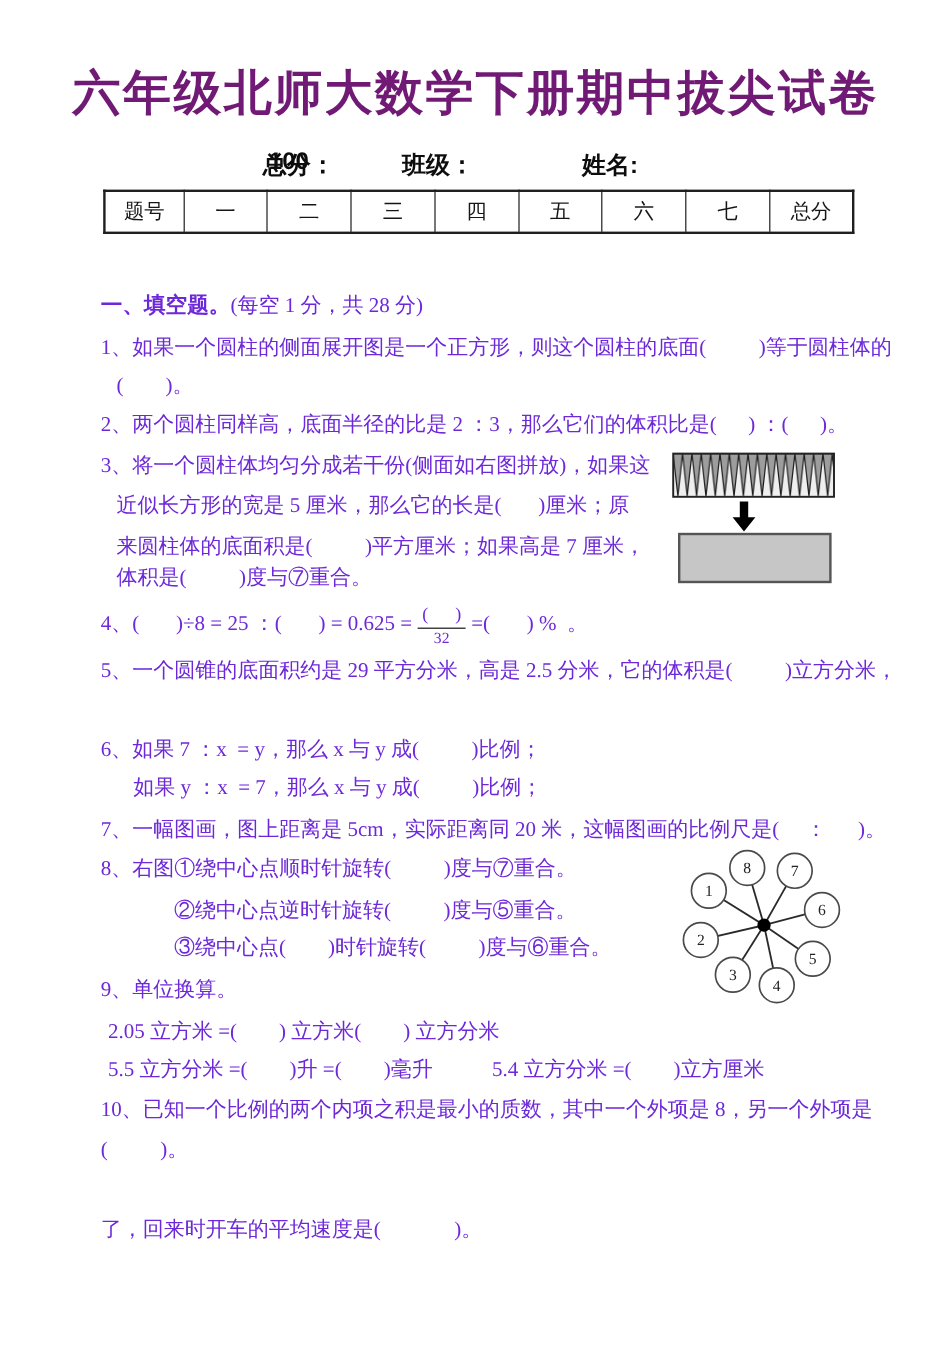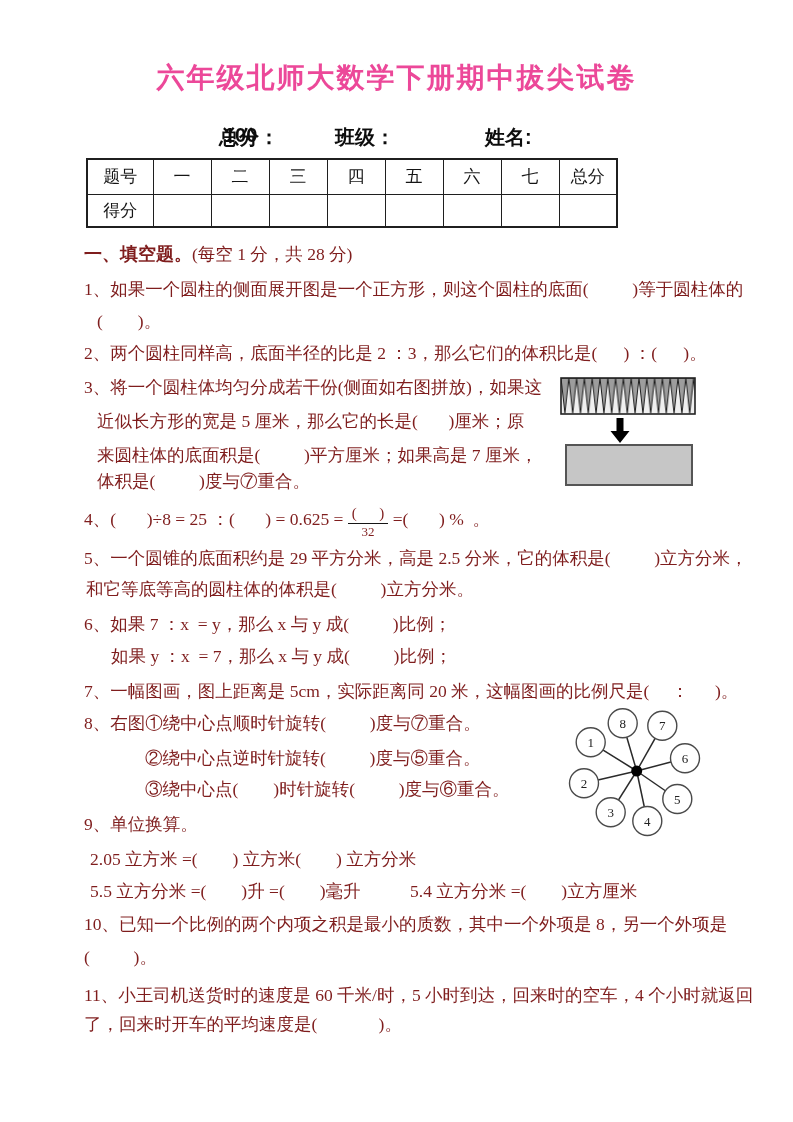--- a/index.html
+++ b/index.html
@@ -14,60 +14,60 @@
     color: #151515;
   }
   .title {
     position: absolute;
     top: 57px; left: 0;
     width: 100%;
     margin: 0;
     text-align: center;
     font-family: "Liberation Sans", sans-serif;
     font-weight: 700;
-    font-size: 28px;
+    font-size: 40px;
     line-height: 42px;
     letter-spacing: 2px;
-    color: #ec4899;
+    color: #701a75;
   }
   .info-line {
     position: absolute;
     top: 124px; left: 0;
     width: 100%; height: 24px;
     font-family: "Liberation Sans", sans-serif;
     font-weight: 700;
     font-size: 20px;
     color: #0d0d0d;
     padding-left: 32px;
   }
   .info-line span { position: absolute; top: 0; white-space: pre; }
   .score-table {
     position: absolute;
     left: 86px; top: 158px;
-    width: 532px;
+    width: 626px;
     border-collapse: collapse;
     table-layout: fixed;
     font-size: 17px;
   }
   .score-table td {
     border: 1.6px solid #1f1f1f;
     text-align: center;
     vertical-align: middle;
     padding: 0;
   }
   .score-table { border: 2.2px solid #1f1f1f; }
   .score-table tr.r1 td { height: 35px; }
   .score-table tr.r2 td { height: 33px; }
   .score-table td.first { width: 66px; }
   .line {
     position: absolute;
     font-size: 17.5px;
     line-height: 21px;
     white-space: pre;
-    color: #7f1d1d;
+    color: #6d28d9;
   }
   .line .abs { position: absolute; top: 0; white-space: pre; }
   .bold-cn {
     font-family: "Liberation Sans", sans-serif;
     font-weight: 700;
     font-size: 18px;
   }
   .frac {
     display: inline-block;
     text-align: center;
@@ -97,68 +97,55 @@
       <td class="first">题号</td>
       <td>一</td>
       <td>二</td>
       <td>三</td>
       <td>四</td>
       <td>五</td>
       <td>六</td>
       <td>七</td>
       <td>总分</td>
     </tr>
-    <tr class="r2">
-      <td class="first">得分</td>
-      <td></td>
-      <td></td>
-      <td></td>
-      <td></td>
-      <td></td>
-      <td></td>
-      <td></td>
-      <td></td>
-    </tr>
   </tbody>
     </table>
 
   <div class="line" style="top:244px;left:84px"><span class="bold-cn">一、填空题。</span><span>(每空 1 分，共 28 分)</span></div>
 
   <div class="line" style="top:279px;left:84px">1、如果一个圆柱的侧面展开图是一个正方形，则这个圆柱的底面(          )等于圆柱体的</div>
   <div class="line" style="top:311px;left:97px">(        )。</div>
 
   <div class="line" style="top:343px;left:84px">2、两个圆柱同样高，底面半径的比是 2 ：3，那么它们的体积比是(      ) ：(      )。</div>
 
   <div class="line" style="top:377px;left:84px">3、将一个圆柱体均匀分成若干份(侧面如右图拼放)，如果这</div>
   <div class="line" style="top:411px;left:97px">近似长方形的宽是 5 厘米，那么它的长是(       )厘米；原</div>
   <div class="line" style="top:445px;left:97px">来圆柱体的底面积是(          )平方厘米；如果高是 7 厘米，</div>
   <div class="line" style="top:471px;left:97px">体积是(          )度与⑦重合。</div>
 
   <div class="line" style="top:506px;left:84px"><span>4、(       )÷8 = 25 ：(       ) = 0.625 = </span><span class="frac"><span class="num">(      )</span><span class="den">32</span></span><span> =(       ) %  。</span></div>
 
   <div class="line" style="top:548px;left:84px">5、一个圆锥的底面积约是 29 平方分米，高是 2.5 分米，它的体积是(          )立方分米，</div>
-  <div class="line" style="top:579px;left:86px">和它等底等高的圆柱体的体积是(          )立方分米。</div>
 
   <div class="line" style="top:614px;left:84px">6、如果 7 ：x  = y，那么 x 与 y 成(          )比例；</div>
   <div class="line" style="top:646px;left:111px">如果 y ：x  = 7，那么 x 与 y 成(          )比例；</div>
 
   <div class="line" style="top:681px;left:84px">7、一幅图画，图上距离是 5cm，实际距离同 20 米，这幅图画的比例尺是(     ：      )。</div>
 
   <div class="line" style="top:713px;left:84px">8、右图①绕中心点顺时针旋转(          )度与⑦重合。</div>
   <div class="line" style="top:779px;left:145px">③绕中心点(        )时针旋转(          )度与⑥重合。</div>
   <div class="line" style="top:748px;left:145px">②绕中心点逆时针旋转(          )度与⑤重合。</div>
 
   <div class="line" style="top:814px;left:84px">9、单位换算。</div>
   <div class="line" style="top:849px;left:90px"><span>2.05 立方米 =(        ) 立方米(        ) 立方分米</span></div>
   <div class="line" style="top:881px;left:90px"><span>5.5 立方分米 =(        )升 =(        )毫升</span><span class="abs" style="left:320px">5.4 立方分米 =(        )立方厘米</span></div>
 
   <div class="line" style="top:914px;left:84px">10、已知一个比例的两个内项之积是最小的质数，其中一个外项是 8，另一个外项是</div>
   <div class="line" style="top:947px;left:84px">(          )。</div>
 
-  <div class="line" style="top:985px;left:84px">11、小王司机送货时的速度是 60 千米/时，5 小时到达，回来时的空车，4 个小时就返回</div>
   <div class="line" style="top:1014px;left:84px">了，回来时开车的平均速度是(              )。</div>
 
   <svg width="140" height="114" style="left:559px;top:375px" viewBox="0 0 140 114">
     <defs>
       <pattern id="sectors" x="2" y="3" width="7.8" height="36" patternUnits="userSpaceOnUse">
         <rect width="7.8" height="36" fill="#efefef"></rect>
         <path d="M0,0 L7.8,0 L3.9,35.5 Z" fill="#9d9d9d" stroke="#1c1c1c" stroke-width="1"></path>
       </pattern>
     </defs>
     <rect x="2" y="3" width="134" height="36" fill="url(#sectors)" stroke="#222222" stroke-width="1.6"></rect>

